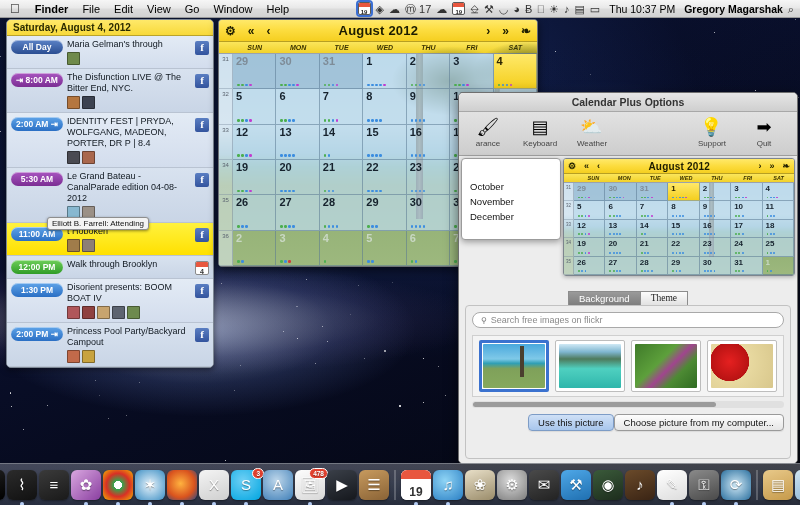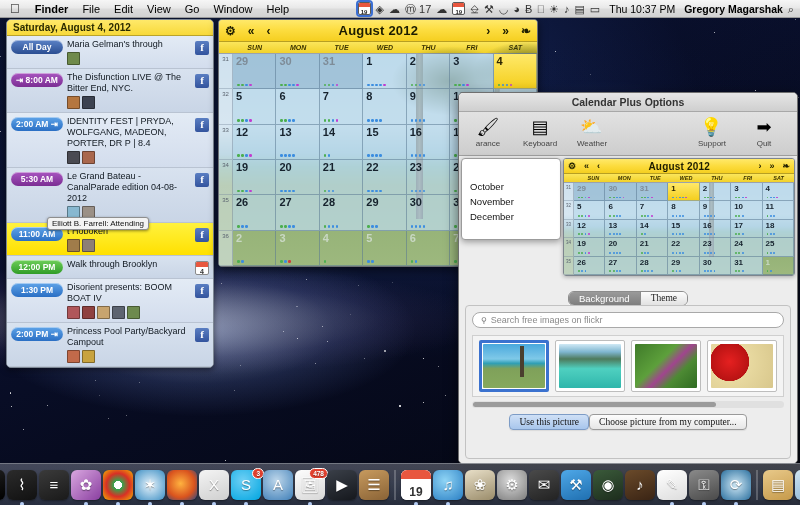--- a/index.html
+++ b/index.html
@@ -204,21 +204,21 @@
   .mini-cal .dot { width:1.8px; height:1.8px; }
   .mini-cal .wk { font-size:4.5px; }
   .mini-cal .cal-grid { grid-template-columns:10px repeat(7,1fr); }
 
   .bg-panel {
     position:absolute; left:6px; right:6px; bottom:4px; top:133px;
     background:#ededed;
   }
   .seg-wrap { display:flex; justify-content:center; margin-top:2px; }
   .seg {
-    display:flex; border:1px solid #8c8c8c; border-radius:6px; overflow:hidden;
+    display:flex; border:1px solid #8c8c8c; border-radius:0; overflow:hidden;
     box-shadow:0 1px 0 rgba(255,255,255,.7);
   }
   .seg div { font-size:9.5px; padding:1px 10px; background:linear-gradient(to bottom,#fcfcfc,#e2e2e2); color:#222; }
   .seg div.on { background:linear-gradient(to bottom,#9a9a9a,#7e7e7e); color:#fff; }
   .seg div + div { border-left:1px solid #8c8c8c;font-family:Liberation Serif, serif; }
   .inner-box {
     position:absolute; left:0; right:0; top:16px; bottom:0;
     border:1px solid #c2c2c2; border-radius:4px; background:#ededed;
     padding:6px;
   }
@@ -234,21 +234,21 @@
   .thumb { width:72px; height:52px; border:1px solid #bdbdbd; background:#fff; padding:3px; border-radius:2px; }
   .thumb.sel { border:3px solid #3b72cf; padding:1px; box-shadow:0 0 0 1px #fff inset; }
   .thumb .pic { width:100%; height:100%; border-radius:1px; }
   .pic-beach { background: linear-gradient(to bottom,#4aa8dd 0%,#7fc9e8 34%,#2f9fb5 44%,#7fa15a 56%,#86a95e 100%); position:relative; overflow:hidden; }
   .pic-beach:after { content:""; position:absolute; left:60%; top:4%; width:4px; height:70%; background:#4a3f2e; }
   .pic-lagoon { background: linear-gradient(to bottom,#cfe9f5 0%,#7fb6d0 18%,#4e7a5c 34%,#4fd0c0 56%,#2fb6ab 100%); }
   .pic-cones { background: linear-gradient(135deg,#3f7a2a 0%,#5da03b 40%,#a0458e 55%,#4d8a33 70%,#2f6b22 100%); }
   .pic-berries { background: radial-gradient(circle at 30% 40%,#e52020 0%,#b81313 38%,#e8d9a0 39%,#d8c78c 100%); }
   .hscroll { margin-top:4px; height:7px; background:#e0e0e0; border-radius:4px; position:relative; }
   .hscroll i { position:absolute; left:1px; top:1px; height:5px; width:78%; background:#9b9b9b; border-radius:3px; display:block; }
-  .btn-row { display:flex; justify-content:center; margin-top:6px;font-family:Liberation Serif, serif; }
+  .btn-row { display:flex; justify-content:flex-end; margin-top:6px; }
   .btn {
     font-size:9.5px; padding:2px 9px; border:1px solid #9a9a9a; border-radius:4px;
     background:linear-gradient(to bottom,#fdfdfd,#e6e6e6); color:#111;
     box-shadow:0 1px 1px rgba(0,0,0,.08);
   }
   .btn.primary { background:linear-gradient(to bottom,#cfe0f6,#a8c6ec); border-color:#7d9cc6; }
 
   
   #dock {
     position:absolute; left:0; bottom:0; width:800px; height:42px;

